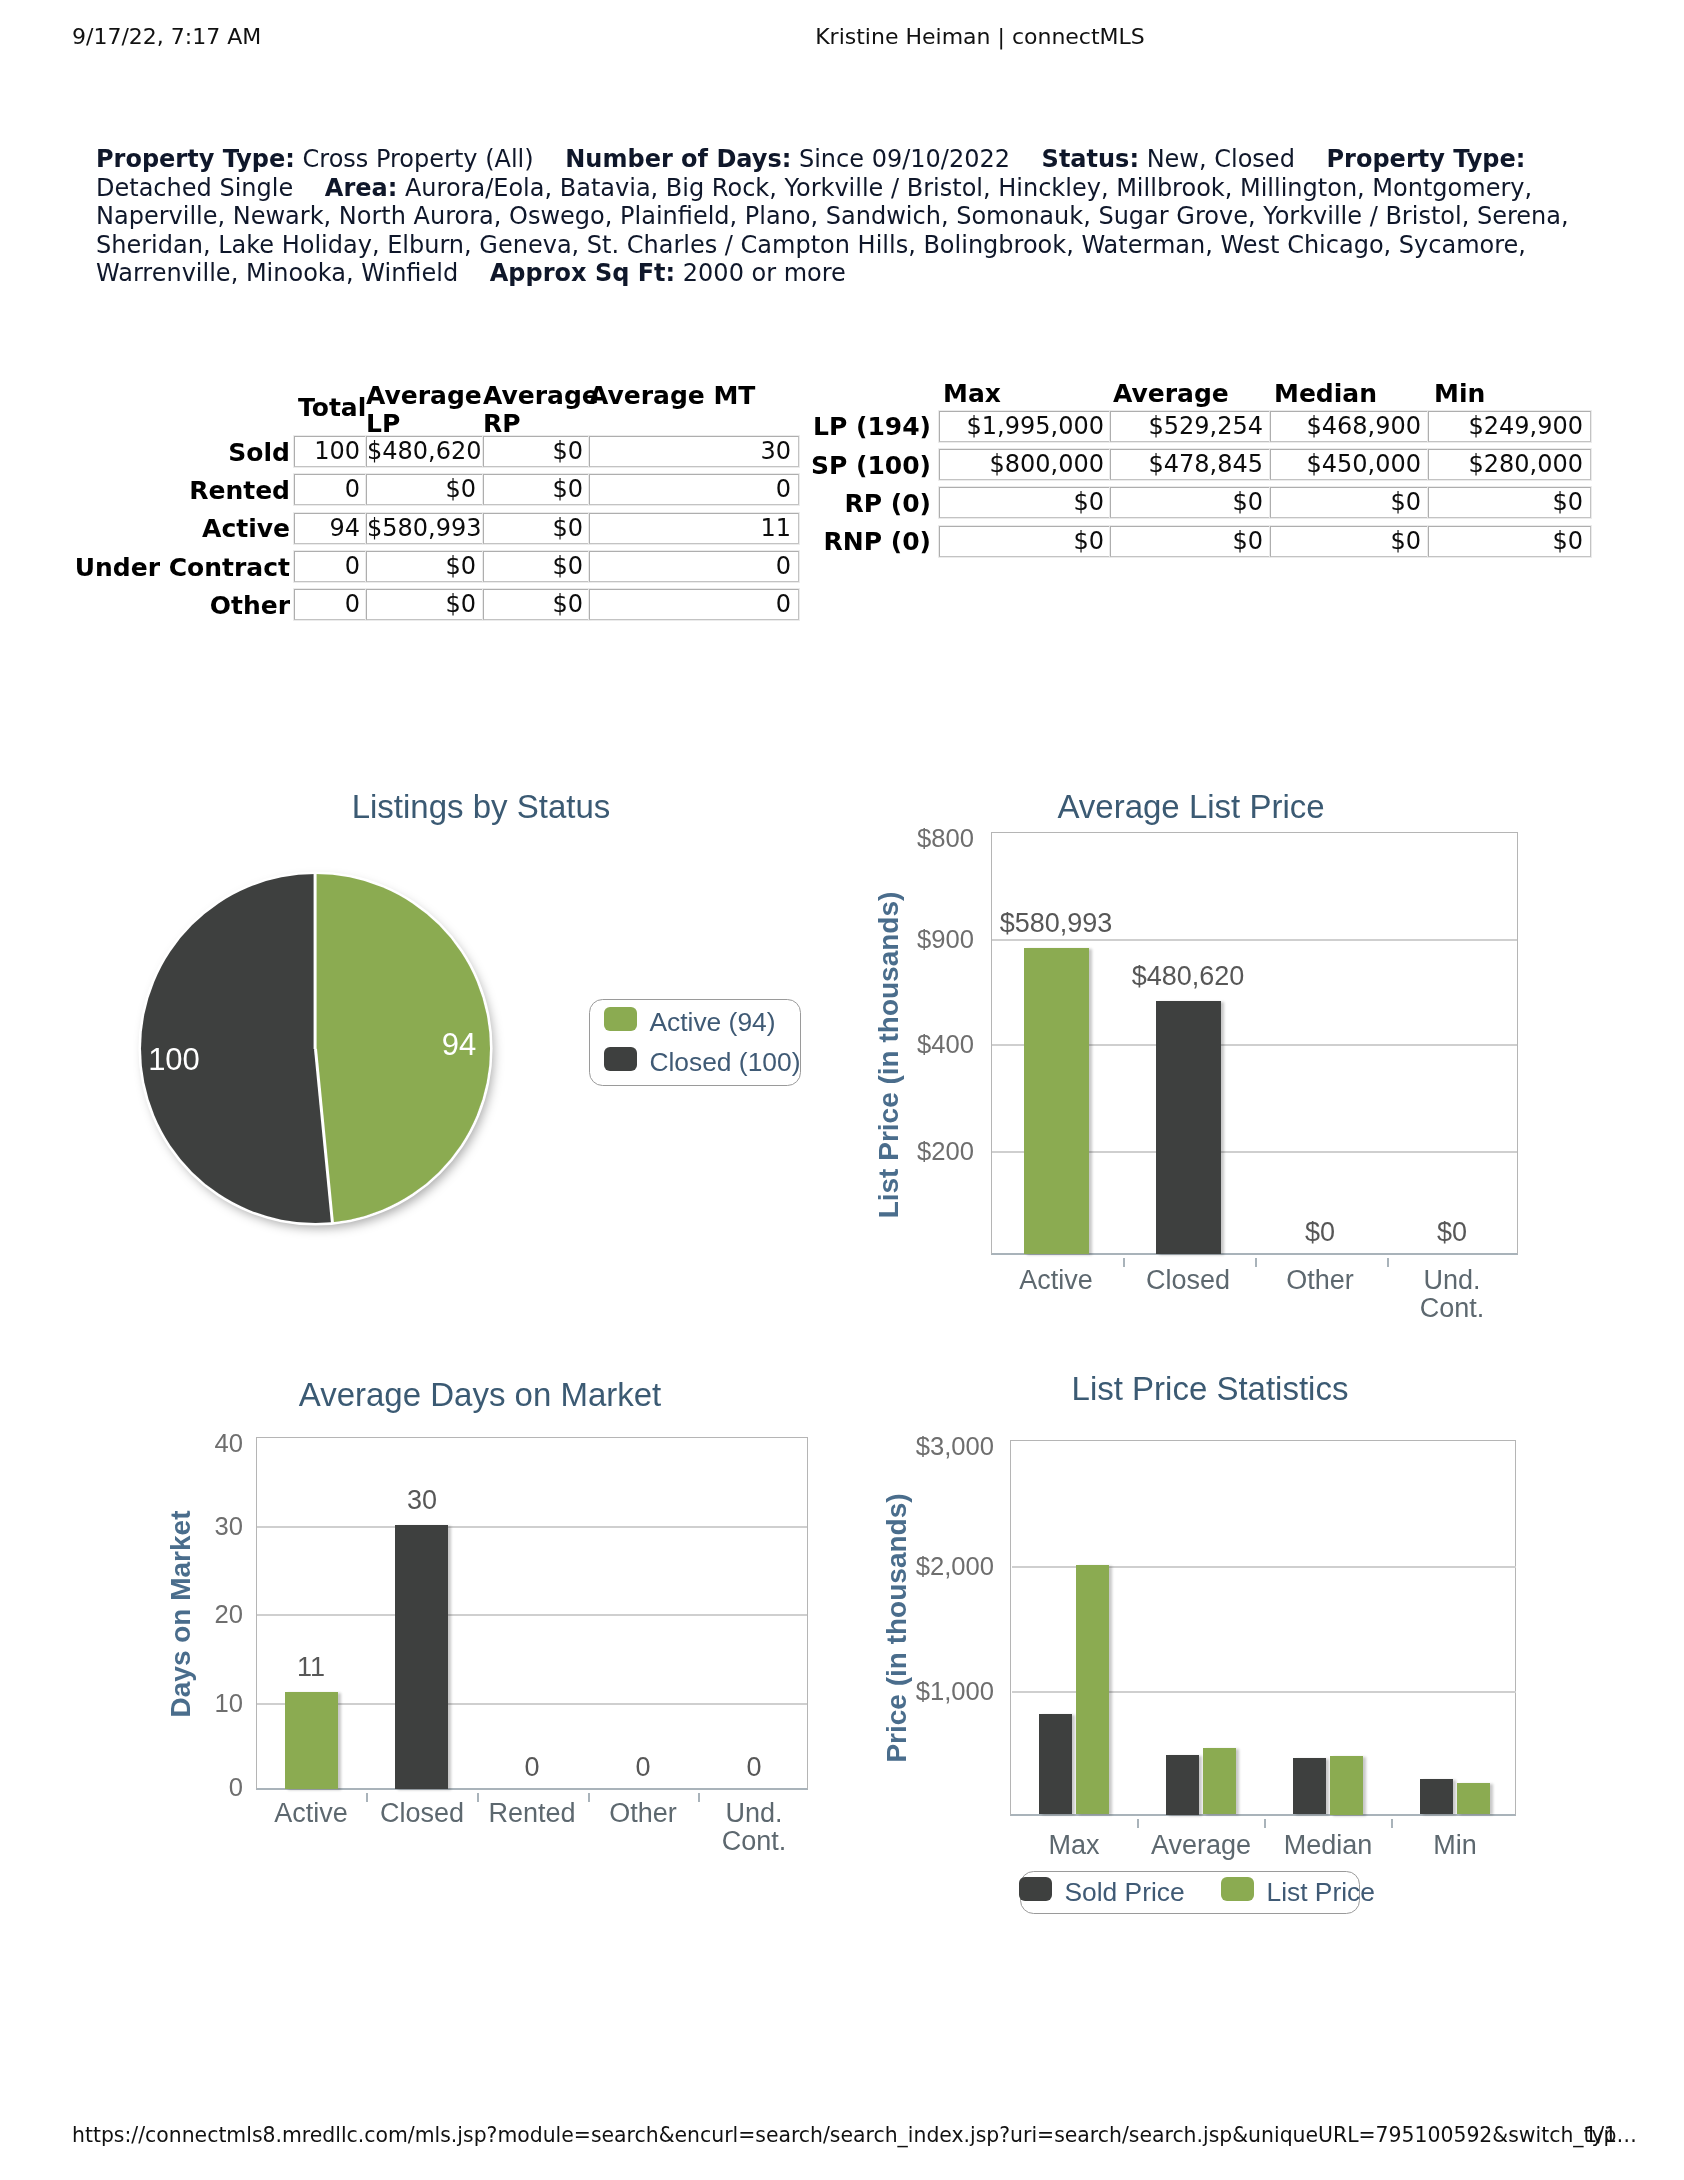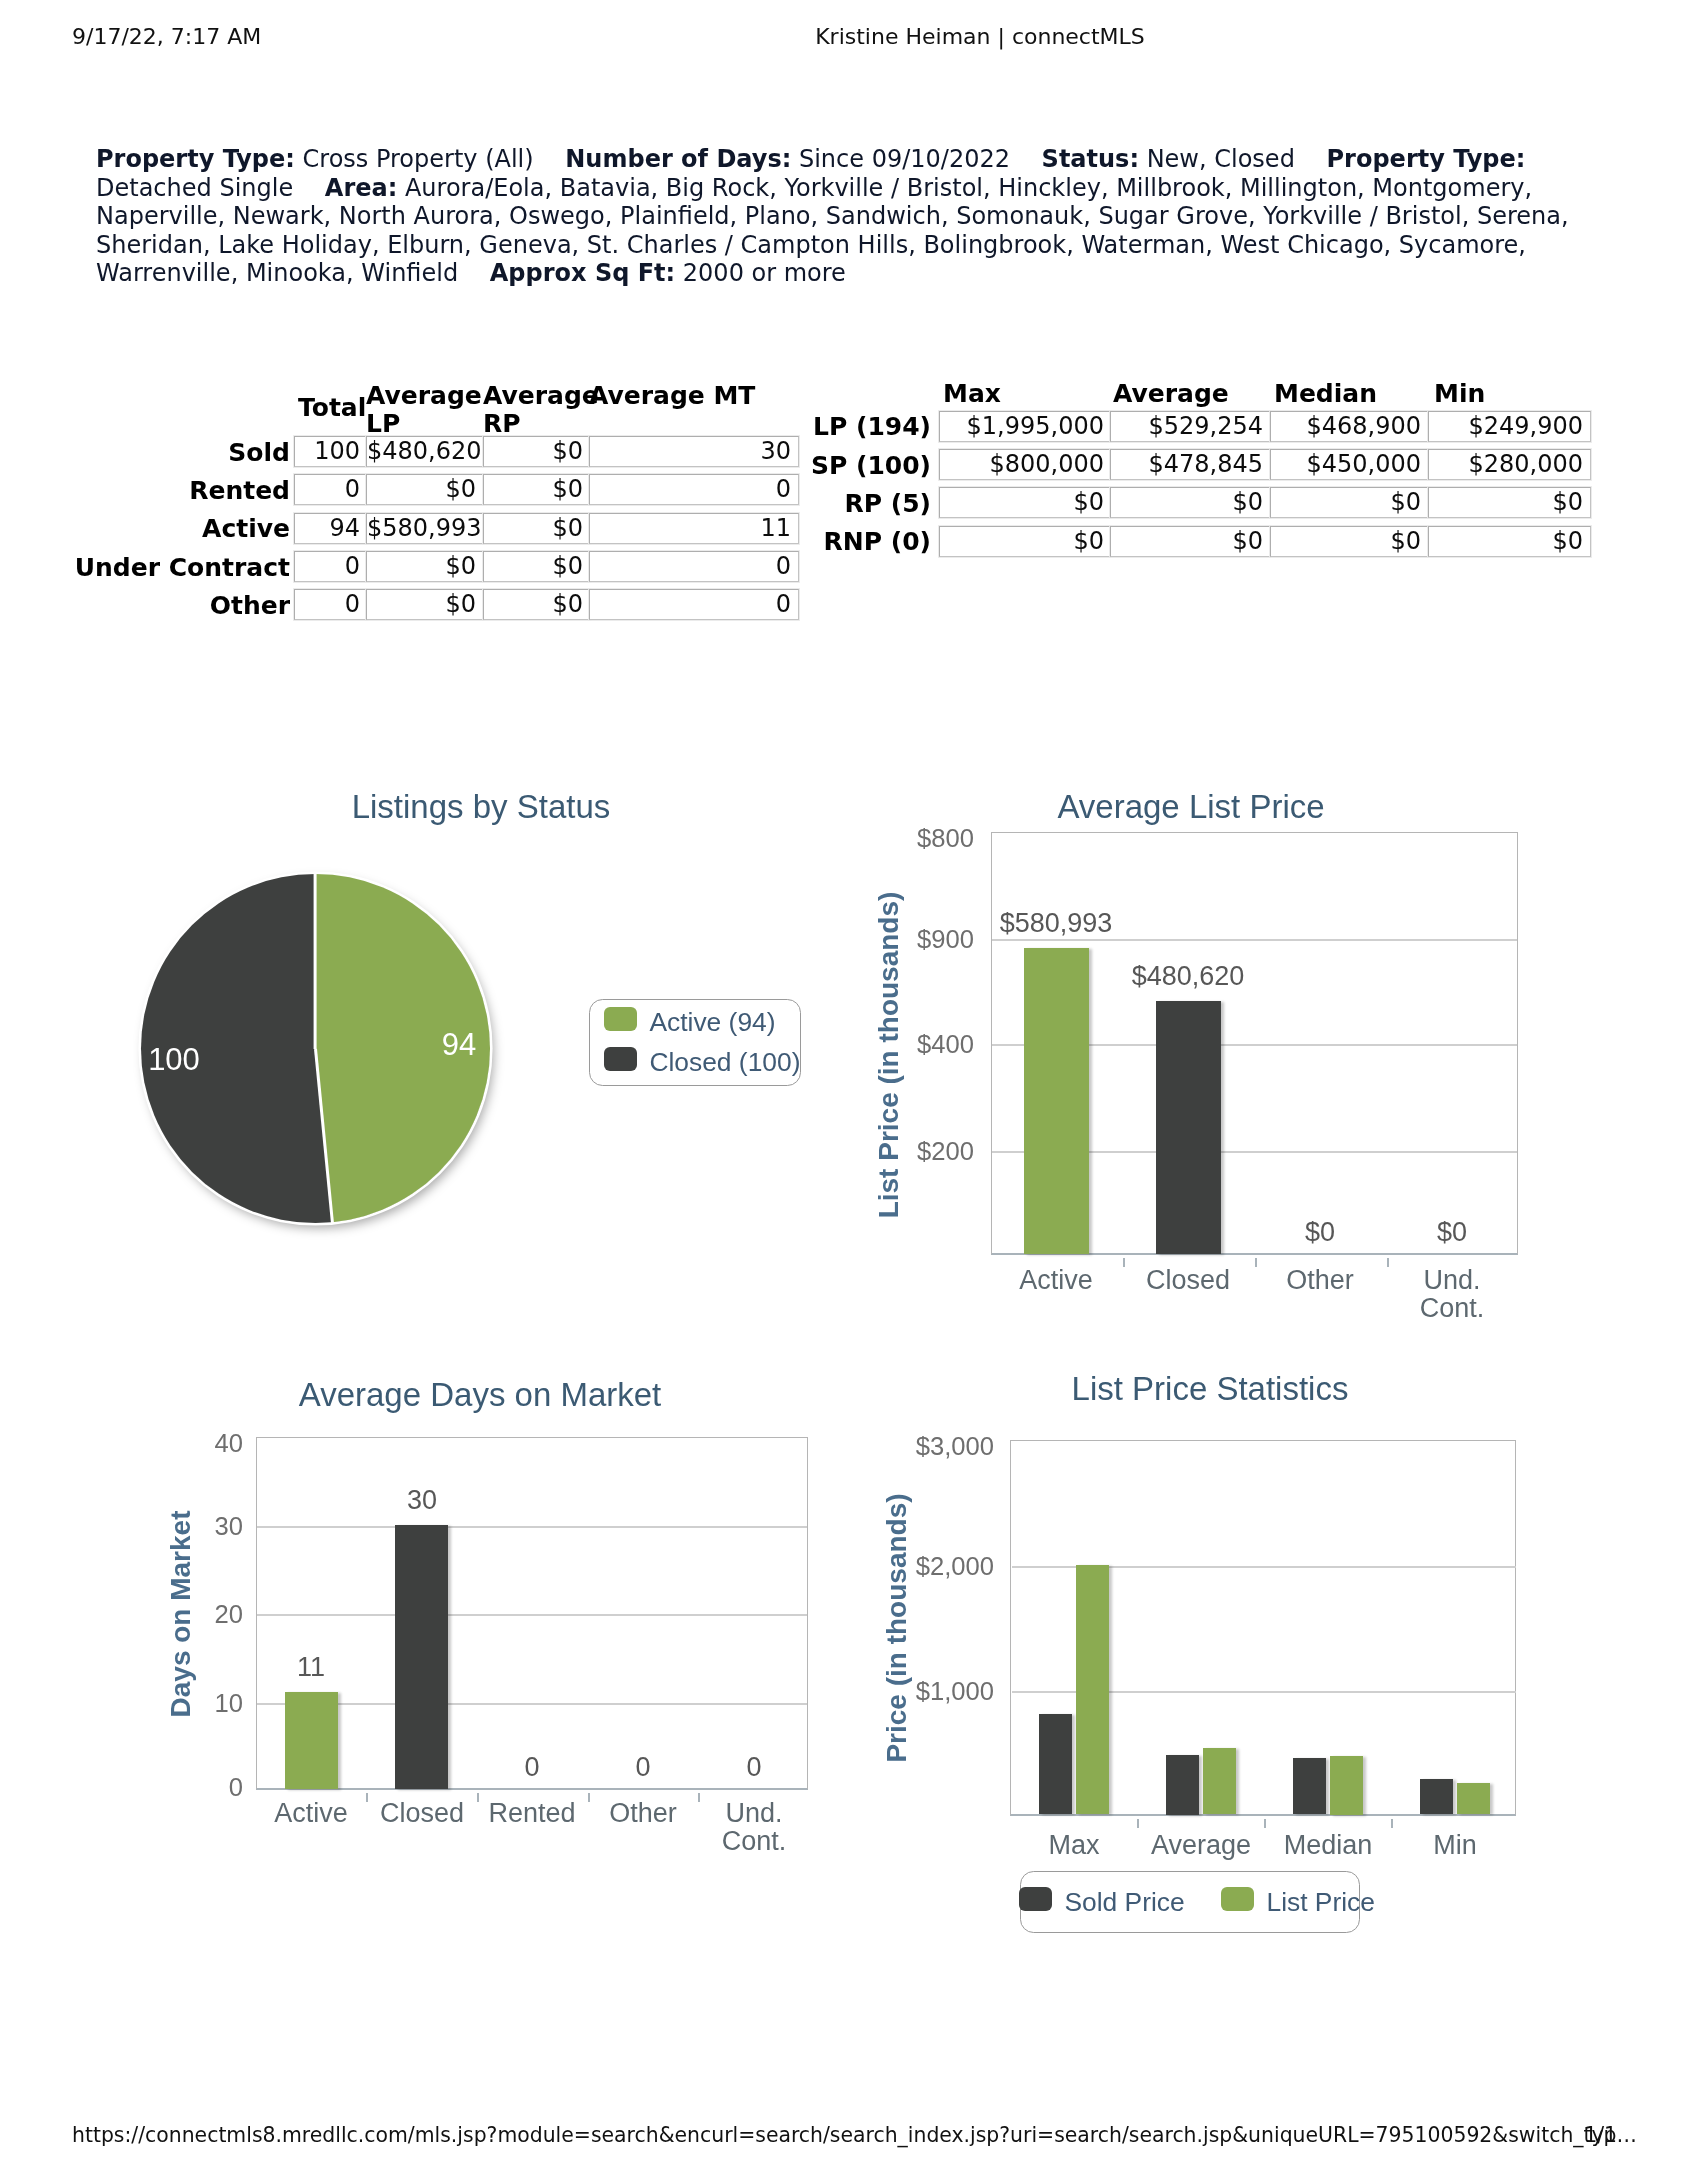--- a/index.html
+++ b/index.html
@@ -85,21 +85,21 @@
       <div class="rowlab" style="left: 658px; top: 412px; width: 273px; line-height: 29px;">LP (194)</div>
       <div class="cell" style="left: 939px; top: 411px; width: 164px; height: 29px; line-height: 29px; padding-right: 6.8px;">$1,995,000</div>
       <div class="cell" style="left: 1110px; top: 411px; width: 152px; height: 29px; line-height: 29px; padding-right: 6.8px;">$529,254</div>
       <div class="cell" style="left: 1270px; top: 411px; width: 150px; height: 29px; line-height: 29px; padding-right: 6.8px;">$468,900</div>
       <div class="cell" style="left: 1428px; top: 411px; width: 154px; height: 29px; line-height: 29px; padding-right: 6.8px;">$249,900</div>
       <div class="rowlab" style="left: 658px; top: 451px; width: 273px; line-height: 29px;">SP (100)</div>
       <div class="cell" style="left: 939px; top: 449px; width: 164px; height: 29px; line-height: 29px; padding-right: 6.8px;">$800,000</div>
       <div class="cell" style="left: 1110px; top: 449px; width: 152px; height: 29px; line-height: 29px; padding-right: 6.8px;">$478,845</div>
       <div class="cell" style="left: 1270px; top: 449px; width: 150px; height: 29px; line-height: 29px; padding-right: 6.8px;">$450,000</div>
       <div class="cell" style="left: 1428px; top: 449px; width: 154px; height: 29px; line-height: 29px; padding-right: 6.8px;">$280,000</div>
-      <div class="rowlab" style="left: 658px; top: 489px; width: 273px; line-height: 29px;">RP (5)</div>
+      <div class="rowlab" style="left: 658px; top: 489px; width: 273px; line-height: 29px;">RP (0)</div>
       <div class="cell" style="left: 939px; top: 487px; width: 164px; height: 29px; line-height: 29px; padding-right: 6.8px;">$0</div>
       <div class="cell" style="left: 1110px; top: 487px; width: 152px; height: 29px; line-height: 29px; padding-right: 6.8px;">$0</div>
       <div class="cell" style="left: 1270px; top: 487px; width: 150px; height: 29px; line-height: 29px; padding-right: 6.8px;">$0</div>
       <div class="cell" style="left: 1428px; top: 487px; width: 154px; height: 29px; line-height: 29px; padding-right: 6.8px;">$0</div>
       <div class="rowlab" style="left: 658px; top: 527px; width: 273px; line-height: 29px;">RNP (0)</div>
       <div class="cell" style="left: 939px; top: 526px; width: 164px; height: 29px; line-height: 29px; padding-right: 6.8px;">$0</div>
       <div class="cell" style="left: 1110px; top: 526px; width: 152px; height: 29px; line-height: 29px; padding-right: 6.8px;">$0</div>
       <div class="cell" style="left: 1270px; top: 526px; width: 150px; height: 29px; line-height: 29px; padding-right: 6.8px;">$0</div>
       <div class="cell" style="left: 1428px; top: 526px; width: 154px; height: 29px; line-height: 29px; padding-right: 6.8px;">$0</div>
     </section>
@@ -199,21 +199,21 @@
       <div class="bar" style="left: 1293px; top: 1758px; width: 33px; height: 56px; background: rgb(62, 64, 63);"></div>
       <div class="bar" style="left: 1420px; top: 1779px; width: 33px; height: 35px; background: rgb(62, 64, 63);"></div>
       <div class="bar" style="left: 1076px; top: 1565px; width: 33px; height: 249px; background: rgb(139, 171, 81);"></div>
       <div class="bar" style="left: 1203px; top: 1748px; width: 33px; height: 66px; background: rgb(139, 171, 81);"></div>
       <div class="bar" style="left: 1330px; top: 1756px; width: 33px; height: 59px; background: rgb(139, 171, 81);"></div>
       <div class="bar" style="left: 1457px; top: 1783px; width: 33px; height: 31px; background: rgb(139, 171, 81);"></div>
       <div class="xlab" style="left: 1074px; top: 1831px;">Max</div>
       <div class="xlab" style="left: 1201px; top: 1831px;">Average</div>
       <div class="xlab" style="left: 1328px; top: 1831px;">Median</div>
       <div class="xlab" style="left: 1455px; top: 1831px;">Min</div>
-      <div class="legend" style="left: 1020px; top: 1871px; width: 340px; height: 62px; flex-direction: row; justify-content: center; align-items: center; gap: 36px; padding-left: 13.6px; box-sizing: border-box;">
+      <div class="legend" style="left: 1020px; top: 1871px; width: 340px; height: 43px; flex-direction: row; justify-content: center; align-items: center; gap: 36px; padding-left: 13.6px; box-sizing: border-box;">
         <div class="legend-item">
           <div class="swatch" style="background: rgb(62, 64, 63);"></div>
           <div class="legend-text">Sold Price</div>
         </div>
         <div class="legend-item">
           <div class="swatch" style="background: rgb(139, 171, 81);"></div>
           <div class="legend-text">List Price</div>
         </div>
       </div>
     </section>

